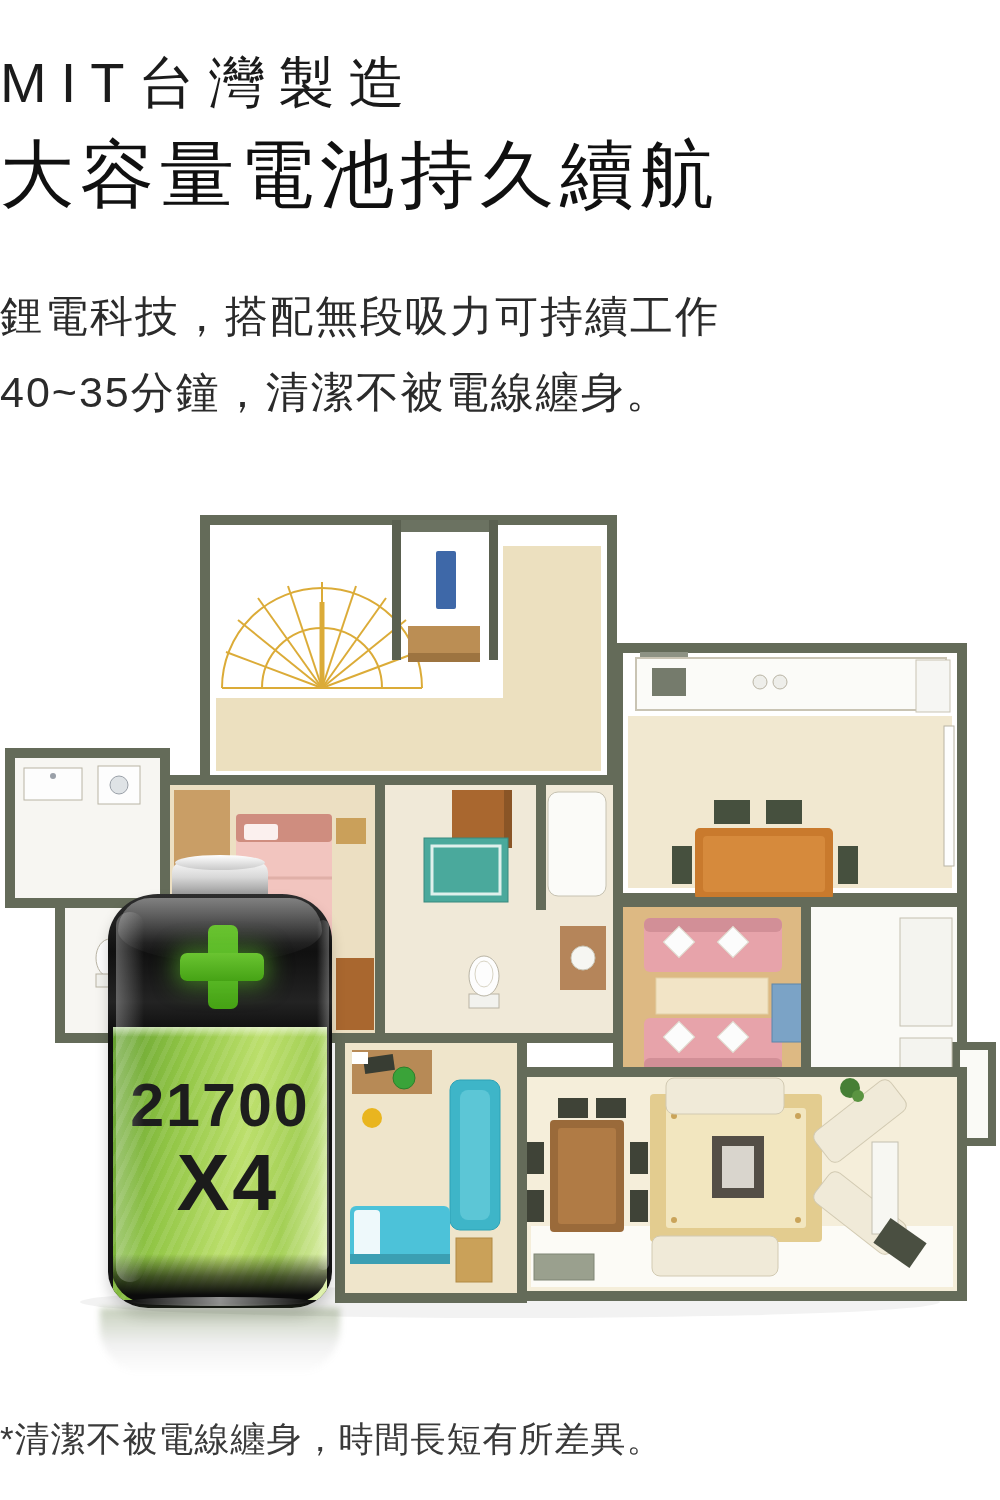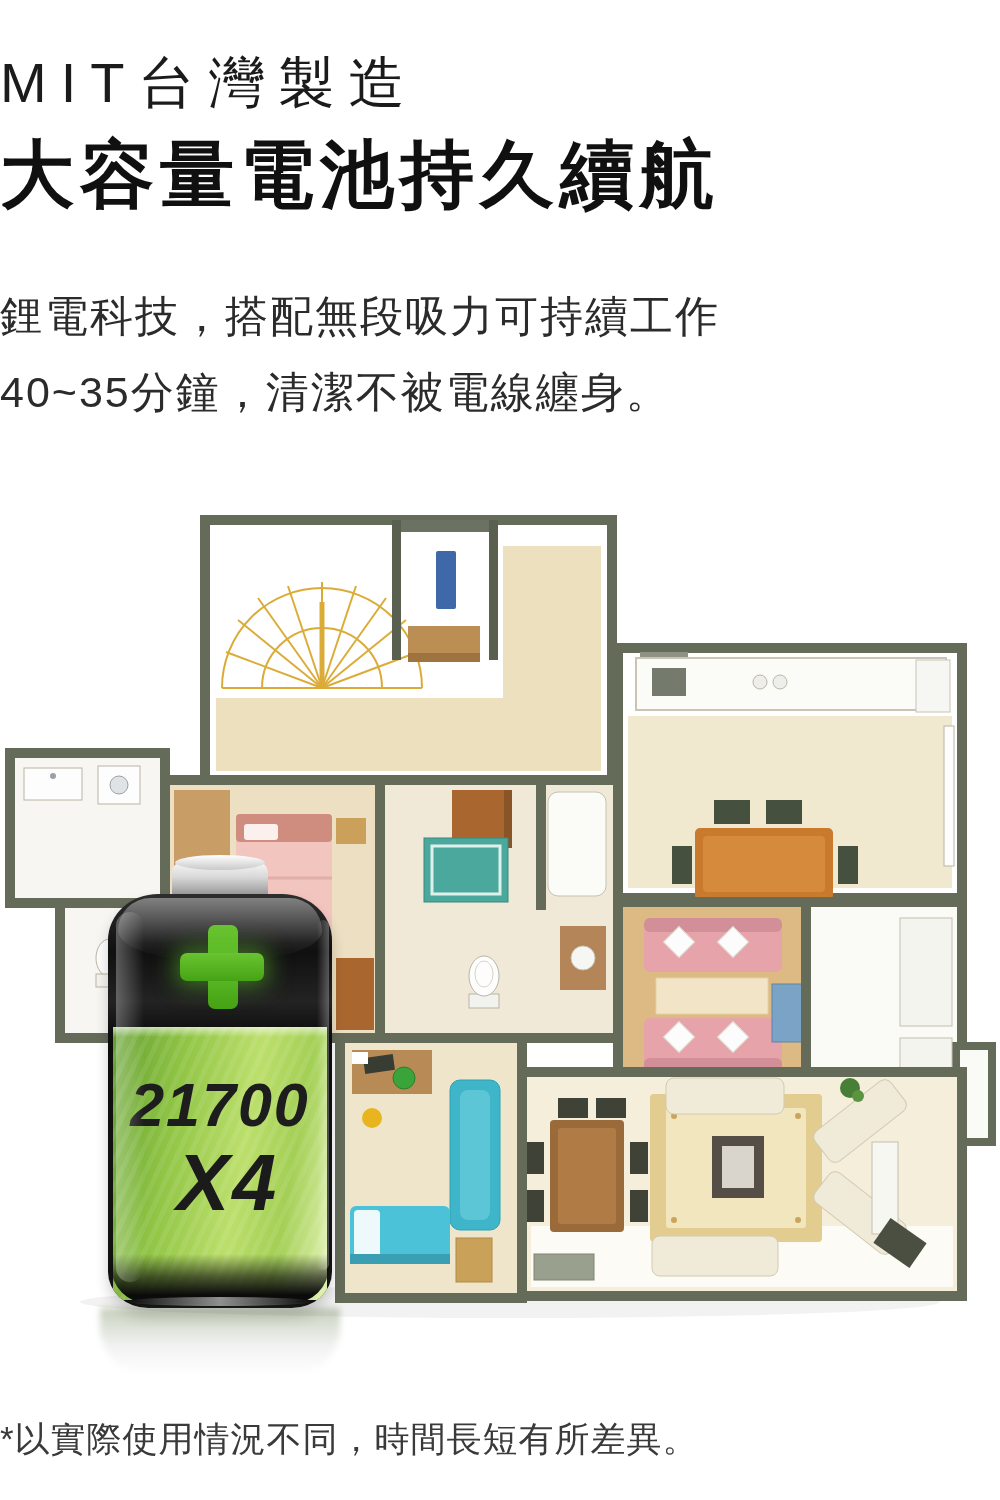--- a/index.html
+++ b/index.html
@@ -4,21 +4,21 @@
 <style>
   html,body{margin:0;padding:0;}
   body{
     width:1000px;height:1500px;position:relative;overflow:hidden;
     background:#ffffff;
     font-family:"Liberation Sans","DejaVu Sans",sans-serif;
     color:#1c1c1c;
   }
   .center-text{position:absolute;left:0;width:100%;text-align:left;white-space:nowrap;}
   .tagline{top:46px;font-size:56px;font-weight:500;letter-spacing:14px;color:#1b1b1b;}
-  .main-title{top:126px;font-size:74px;font-weight:700;letter-spacing:6px;color:#101010;}
+  .main-title{top:126px;font-size:74px;font-weight:400;letter-spacing:6px;color:#101010;}
   .desc{font-size:43px;letter-spacing:2px;color:#2b2b2b;}
   .desc-1{top:288px;}
   .desc-2{top:364px;}
   .footnote{top:1416px;font-size:35px;letter-spacing:1px;color:#3a3a3a;}
 
   
   .plan{position:absolute;left:0;top:506px;}
 
   
   .battery{position:absolute;left:108px;top:850px;width:224px;height:530px;z-index:5;}
@@ -30,21 +30,20 @@
   .battery .cap::before{
     content:"";position:absolute;left:3px;top:-7px;width:90px;height:15px;border-radius:50%;
     background:linear-gradient(180deg,#ffffff,#c9c9c9);
   }
   .battery .shell{
     position:absolute;left:0;top:44px;width:224px;height:414px;
     border-radius:50px 50px 40px 40px / 46px 46px 36px 36px;
     background:linear-gradient(180deg,#2e2e2e 0%,#101010 14%,#232323 26%,#0c0c0c 34%,#111 60%);
     overflow:hidden;
     box-shadow:0 8px 14px rgba(0,0,0,.18);
-    font-style:italic;
   }
   .battery .shell::before{ 
     content:"";position:absolute;left:10px;right:10px;top:4px;height:64px;
     border-radius:40px 40px 60% 60%;
     background:linear-gradient(180deg,rgba(255,255,255,.40),rgba(255,255,255,.06) 70%,rgba(255,255,255,0));
   }
   .battery .shell::after{ 
     content:"";position:absolute;left:8px;top:18px;width:28px;height:370px;border-radius:20px;
     background:linear-gradient(90deg,rgba(255,255,255,.30),rgba(255,255,255,0));
   }
@@ -285,13 +284,13 @@
     <div class="plus-h"></div>
     <div class="cell-model">21700</div>
     <div class="cell-count">X4</div>
     <div class="rim-bottom"></div>
     <div class="bottom-shine"></div>
     <div class="rim-right"></div>
   </div>
   <div class="reflection"></div>
 </div>
 
-<div class="center-text footnote">*以實際使用情況不同，時間長短有所差異。</div>
+<div class="center-text footnote">*清潔不被電線纏身，時間長短有所差異。</div>
 
 </body></html>

